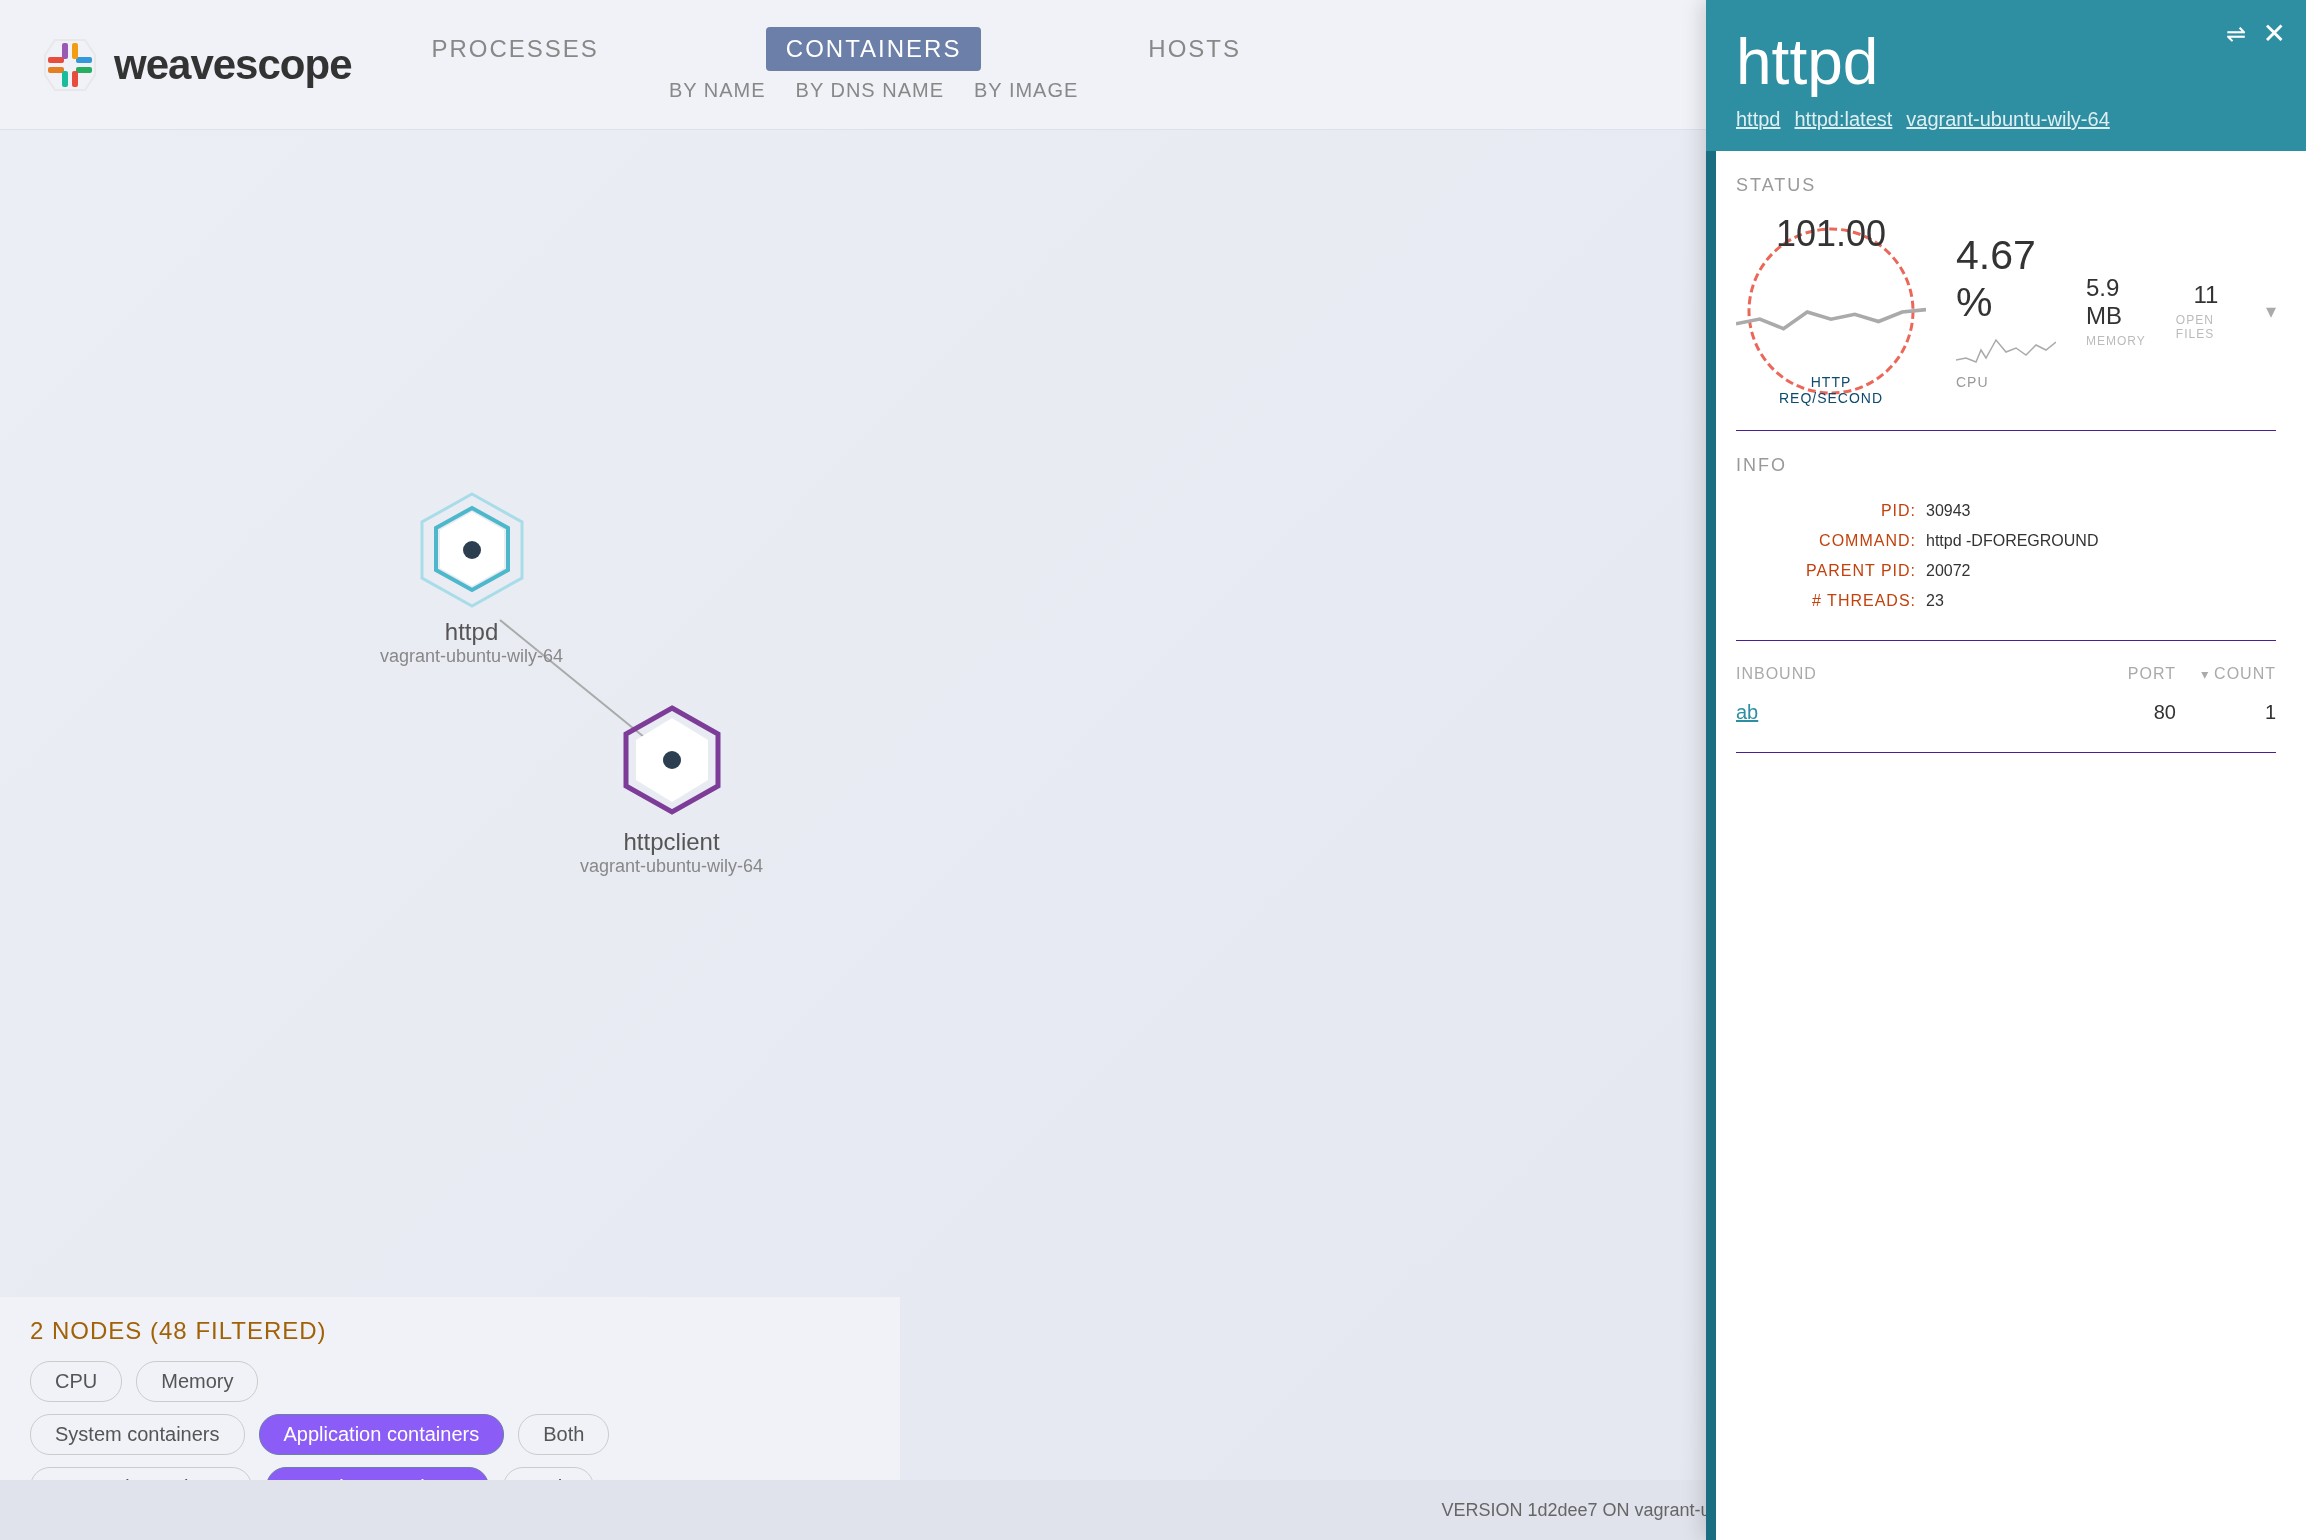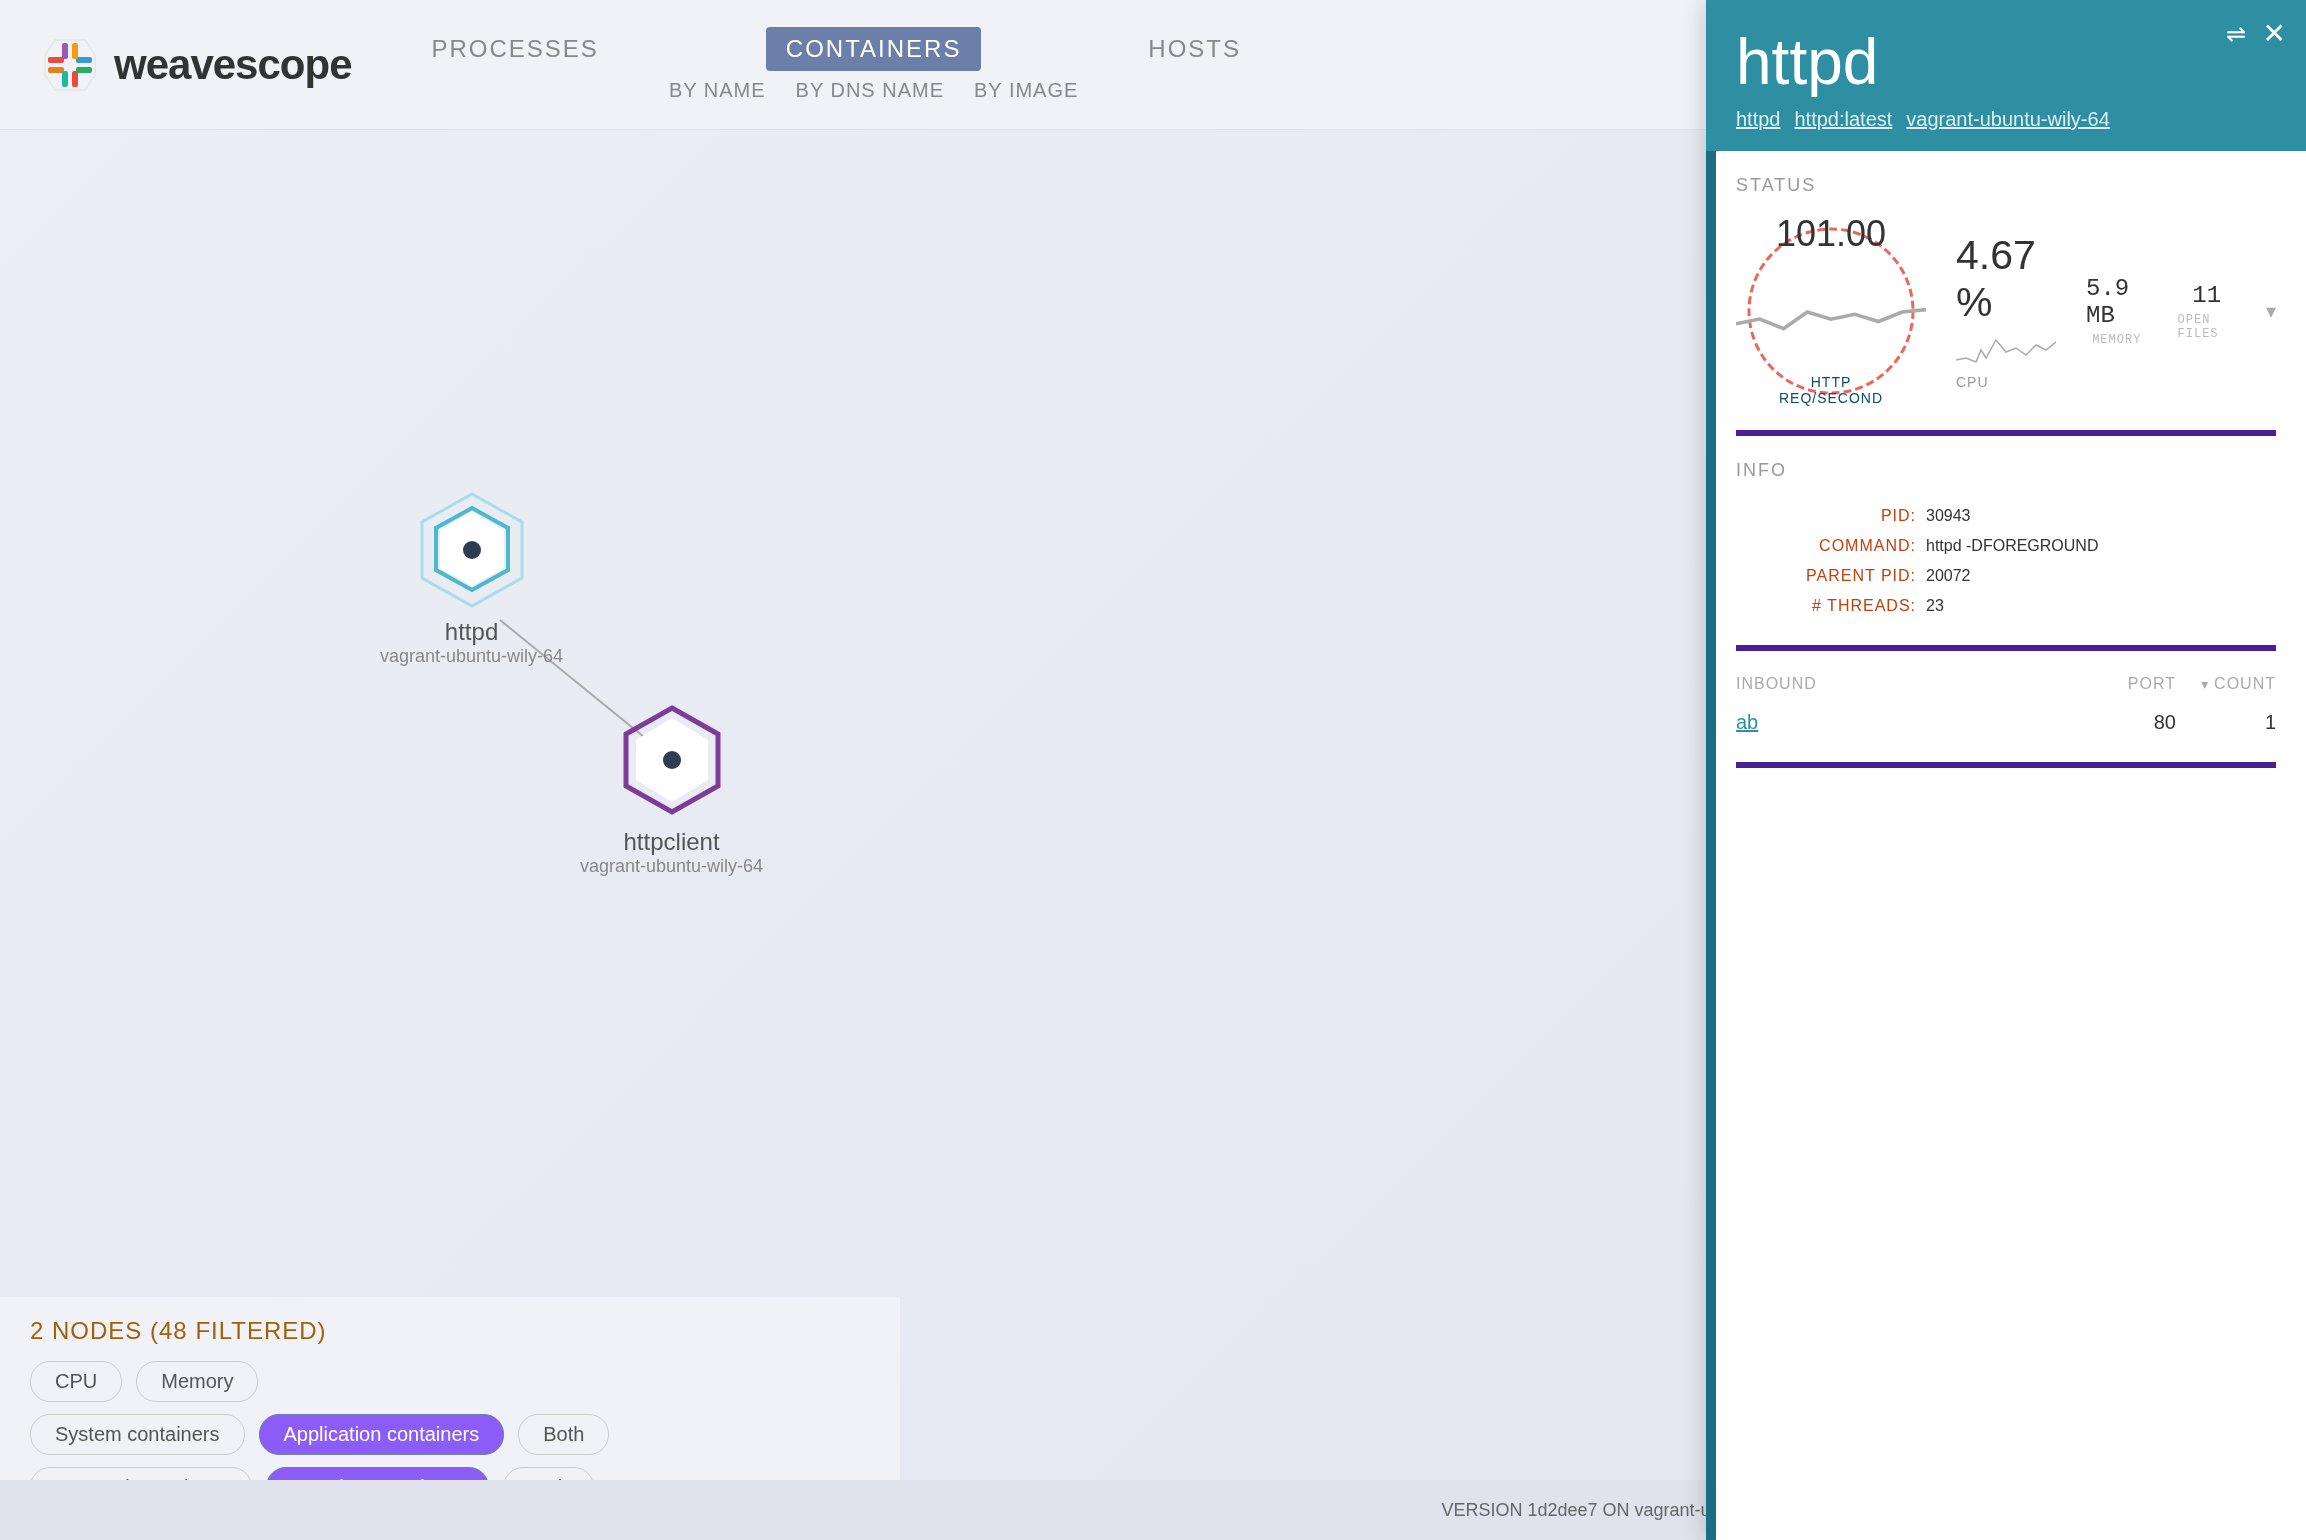--- a/index.html
+++ b/index.html
@@ -290,21 +290,21 @@
 
     .panel-body {
       flex: 1;
       overflow-y: auto;
       padding: 0 30px;
     }
 
     
     .section {
       padding: 24px 0;
-      border-bottom: 6px solid #4c1d95;
+      border-bottom: 1px solid #4c1d95;
     }
     .section-label {
       font-size: 18px;
       color: #999;
       letter-spacing: 2px;
       text-transform: uppercase;
       margin-bottom: 20px;
     }
 
     .status-metrics {
@@ -372,21 +372,20 @@
       letter-spacing: 1px;
       text-transform: uppercase;
     }
 
     
     .metric-sm {
       display: flex;
       flex-direction: column;
       align-items: center;
       gap: 4px;
-      font-family: Liberation Mono, monospace;
     }
     .metric-sm-value {
       font-size: 24px;
       color: #333;
     }
     .metric-sm-label {
       font-size: 12px;
       color: #bbb;
       letter-spacing: 1px;
       text-transform: uppercase;

